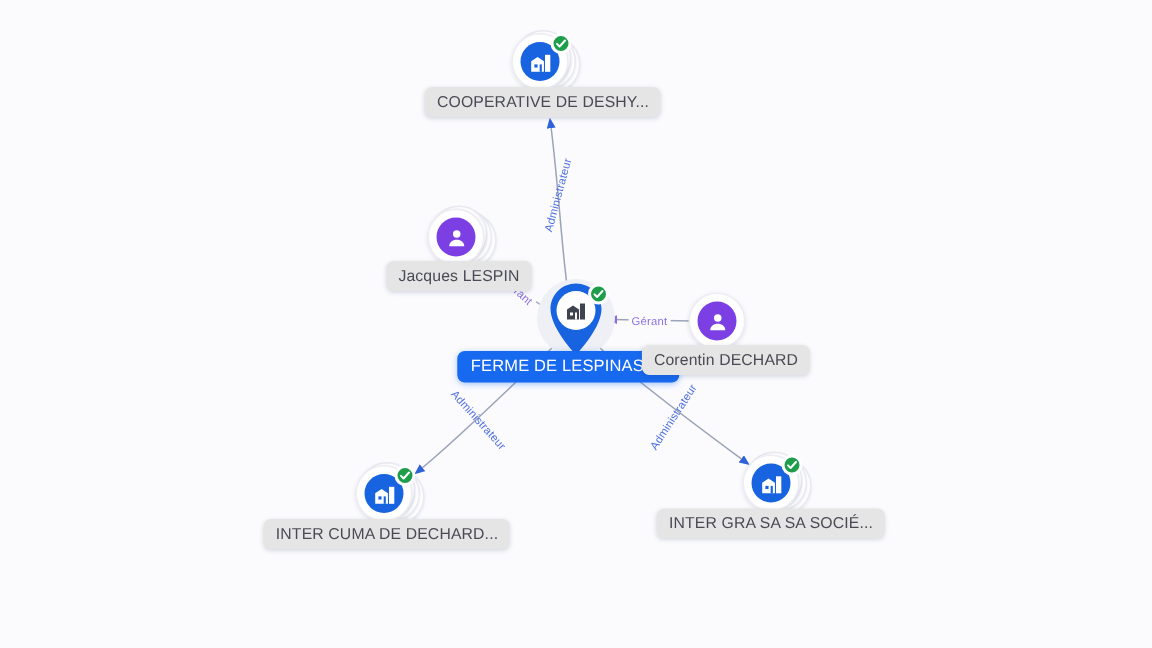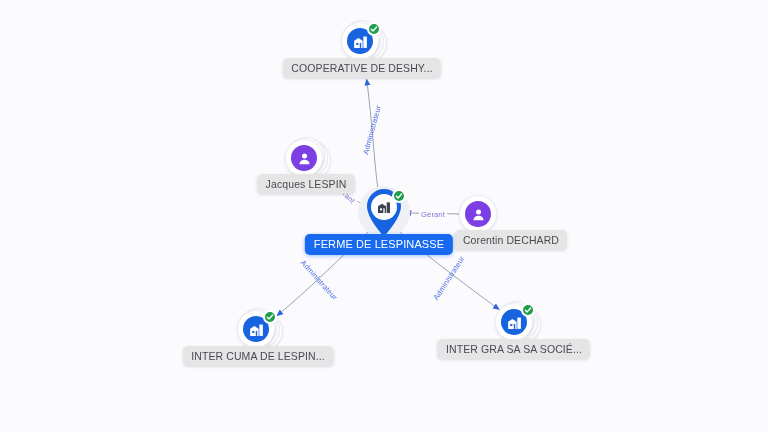--- a/index.html
+++ b/index.html
@@ -256,21 +256,21 @@
       <div class="node-circle">
         <div class="icon-disc person">
           <svg width="15" height="15" viewBox="0 0 24 24" fill="#ffffff">
             <circle cx="12" cy="8" r="4"></circle>
             <path d="M4 21c0-4.4 3.6-7 8-7s8 2.6 8 7z"></path>
           </svg>
         </div>
       </div>
     </div>
   </div>
-  <div class="node-label" style="left:484px; top:230px;margin-left:27px;">Corentin DECHARD</div>
+  <div class="node-label" style="left:484px; top:230px;">Corentin DECHARD</div>
 
   <div class="node" style="left:258px; top:329px;">
     <div class="node-stack">
       <div class="stack-card c3"></div>
       <div class="stack-card c2"></div>
       <div class="stack-card c1"></div>
       <div class="node-circle">
         <div class="icon-disc company">
           <svg width="17" height="17" viewBox="0 0 24 24" fill="#ffffff">
             <path d="M3 21V11l6-4 6 4v10H3z" fill="#ffffff"></path>
@@ -280,21 +280,21 @@
           </svg>
         </div>
         <div class="badge-check">
           <svg width="8" height="8" viewBox="0 0 12 12">
               <path d="M2 6.4 L4.6 9 L10 3" stroke="#ffffff" stroke-width="2" fill="none" stroke-linecap="round" stroke-linejoin="round"></path>
             </svg>
         </div>
       </div>
     </div>
   </div>
-  <div class="node-label" style="left:258px; top:346px;">INTER CUMA DE LESPIN...</div>
+  <div class="node-label" style="left:258px; top:346px;">INTER CUMA DE DECHARD...</div>
 
   <div class="node" style="left:516px; top:322px;">
     <div class="node-stack">
       <div class="stack-card c3"></div>
       <div class="stack-card c2"></div>
       <div class="stack-card c1"></div>
       <div class="node-circle">
         <div class="icon-disc company">
           <svg width="17" height="17" viewBox="0 0 24 24" fill="#ffffff">
             <path d="M3 21V11l6-4 6 4v10H3z" fill="#ffffff"></path>

